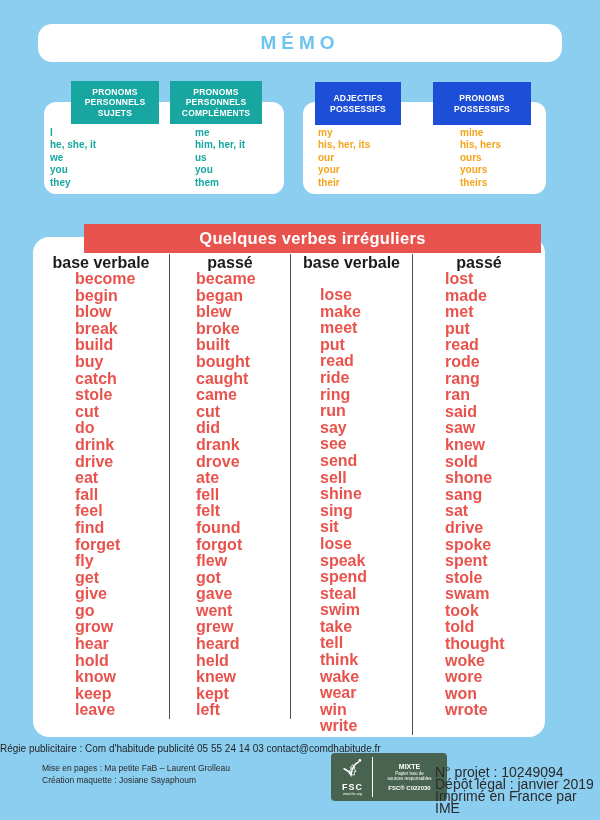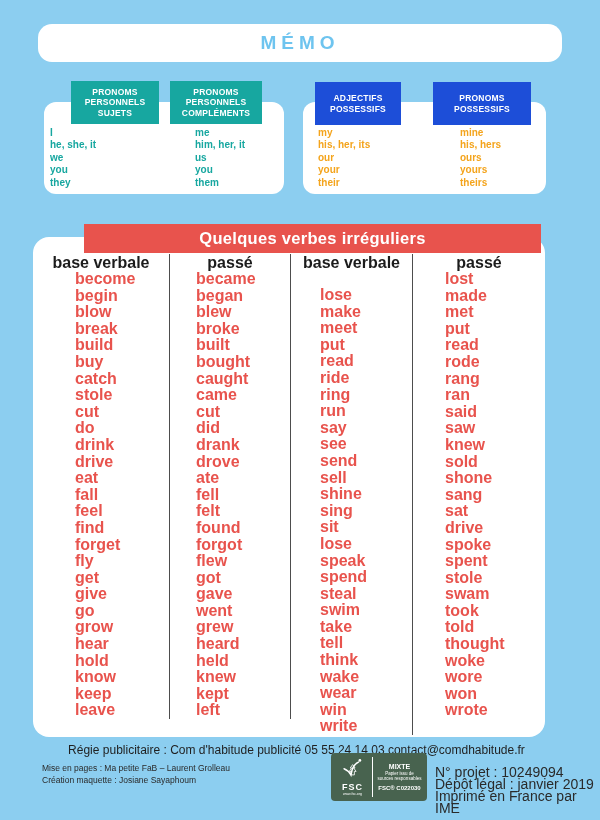--- a/index.html
+++ b/index.html
@@ -68,28 +68,28 @@
     font-size: 16px; font-weight: bold; color: #1C1C1C;
   }
   .verb-items { font-size: 16px; font-weight: bold; color: #E8534D; line-height: 16.6px; }
   .vc1 .verb-items { padding-left: 42px; }
   .vc2 .verb-items { padding-left: 26px; }
   .vc3 .verb-items { padding-left: 29px; margin-top: 16px; }
   .vc4 .verb-items { padding-left: 32px; }
 
   
   .regie-line {
-    left: 0; top: 743px; width: 593px; text-align: center;
-    font-size: 12px; color: #1F1F1F;
+    left: 0; top: 743px; width: 593px; text-align: left;
+    font-size: 10px; color: #1F1F1F;
   }
   .credits { left: 42px; top: 762px; font-size: 8.5px; color: #2A2A2A; line-height: 12px; }
   .legal   { left: 435px; top: 766px; font-size: 14px; color: #2A2A2A; line-height: 12px; }
 
   .fsc-badge {
-    left: 331px; top: 753px; width: 96px; height: 48px;
+    left: 331px; top: 753px; width: 116px; height: 48px;
     background: #48634F; border-radius: 4px;
     display: flex; align-items: center; color: #ffffff;
     padding: 3px 4px;
   }
   .fsc-left {
     width: 38px; display: flex; flex-direction: column; align-items: center;
     border-right: 1px solid #ffffff; padding-right: 2px;
   }
   .fsc-left .fsc-label { font-size: 9px; font-weight: bold; letter-spacing: 1px; line-height: 9px; }
   .fsc-left .fsc-url { font-size: 3.5px; line-height: 5px; }

